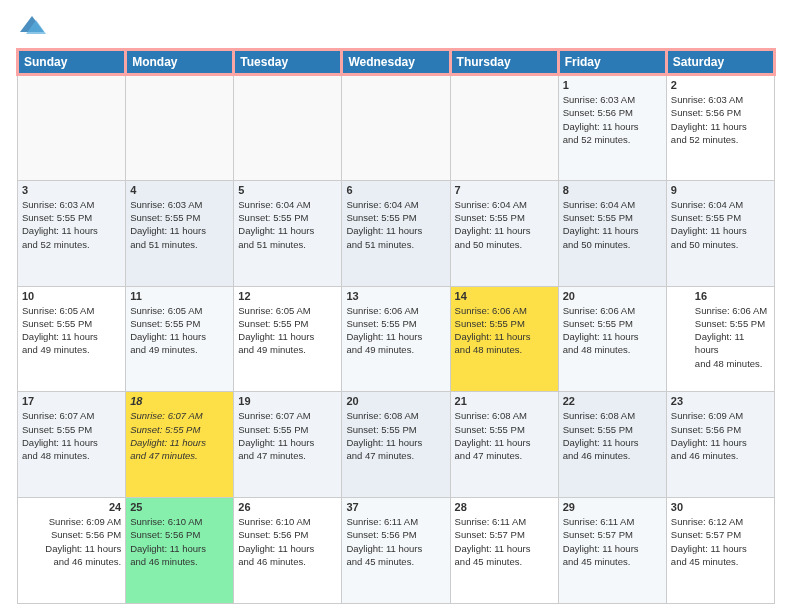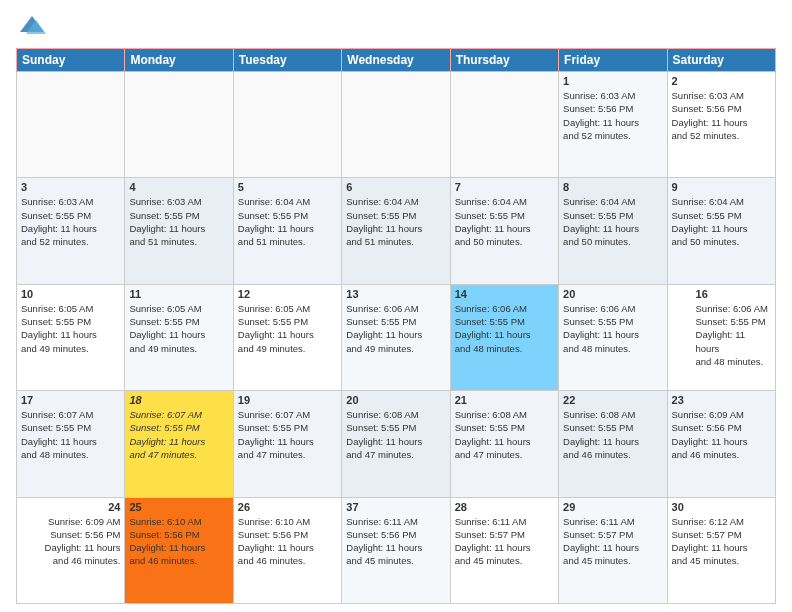--- a/index.html
+++ b/index.html
@@ -68,21 +68,21 @@
       width: 100%;
       table-layout: fixed;
     }
     .calendar th {
       background: #2b7ab5;
       color: #fff;
       font-size: 12px;
       font-weight: bold;
       text-align: left;
       padding: 4px 5px;
-      border: 1px solid #fca5a5;
+      border: 3px solid #fca5a5;
     }
     .calendar td {
       border: 1px solid #ccc;
       vertical-align: top;
       padding: 3px 4px;
       font-size: 10px;
       color: #333;
       background: #fff;
       height: 88px;
     }
@@ -199,21 +199,21 @@
             <div class="day-info">Sunrise: 6:05 AM<br>Sunset: 5:55 PM<br>Daylight: 11 hours<br>and 49 minutes.</div>
           </td>
           <td style="background: rgb(255, 255, 255);">
             <span class="day-num">12</span>
             <div class="day-info">Sunrise: 6:05 AM<br>Sunset: 5:55 PM<br>Daylight: 11 hours<br>and 49 minutes.</div>
           </td>
           <td style="background: rgb(245, 248, 250);">
             <span class="day-num">13</span>
             <div class="day-info">Sunrise: 6:06 AM<br>Sunset: 5:55 PM<br>Daylight: 11 hours<br>and 49 minutes.</div>
           </td>
-          <td style="background: #7dd3fc;">
+          <td style="background: #fde047;">
             <span class="day-num">14</span>
             <div class="day-info">Sunrise: 6:06 AM<br>Sunset: 5:55 PM<br>Daylight: 11 hours<br>and 48 minutes.</div>
           </td>
           <td style="background: rgb(245, 248, 250);">
             <span class="day-num">20</span>
             <div class="day-info">Sunrise: 6:06 AM<br>Sunset: 5:55 PM<br>Daylight: 11 hours<br>and 48 minutes.</div>
           </td>
           <td style="background: rgb(255, 255, 255); padding-left: 28px;">
             <span class="day-num">16</span>
             <div class="day-info">Sunrise: 6:06 AM<br>Sunset: 5:55 PM<br>Daylight: 11 hours<br>and 48 minutes.</div>
@@ -247,21 +247,21 @@
           <td style="background: rgb(240, 244, 248);">
             <span class="day-num">23</span>
             <div class="day-info">Sunrise: 6:09 AM<br>Sunset: 5:56 PM<br>Daylight: 11 hours<br>and 46 minutes.</div>
           </td>
         </tr>
         <tr>
           <td style="background: rgb(255, 255, 255); text-align: right;">
             <span class="day-num">24</span>
             <div class="day-info">Sunrise: 6:09 AM<br>Sunset: 5:56 PM<br>Daylight: 11 hours<br>and 46 minutes.</div>
           </td>
-          <td style="background: #f97316; margin-top: 24px;">
+          <td style="background: #86efac; margin-top: 24px;">
             <span class="day-num">25</span>
             <div class="day-info">Sunrise: 6:10 AM<br>Sunset: 5:56 PM<br>Daylight: 11 hours<br>and 46 minutes.</div>
           </td>
           <td style="background: rgb(255, 255, 255);">
             <span class="day-num">26</span>
             <div class="day-info">Sunrise: 6:10 AM<br>Sunset: 5:56 PM<br>Daylight: 11 hours<br>and 46 minutes.</div>
           </td>
           <td style="background: rgb(245, 248, 250);">
             <span class="day-num">37</span>
             <div class="day-info">Sunrise: 6:11 AM<br>Sunset: 5:56 PM<br>Daylight: 11 hours<br>and 45 minutes.</div>

